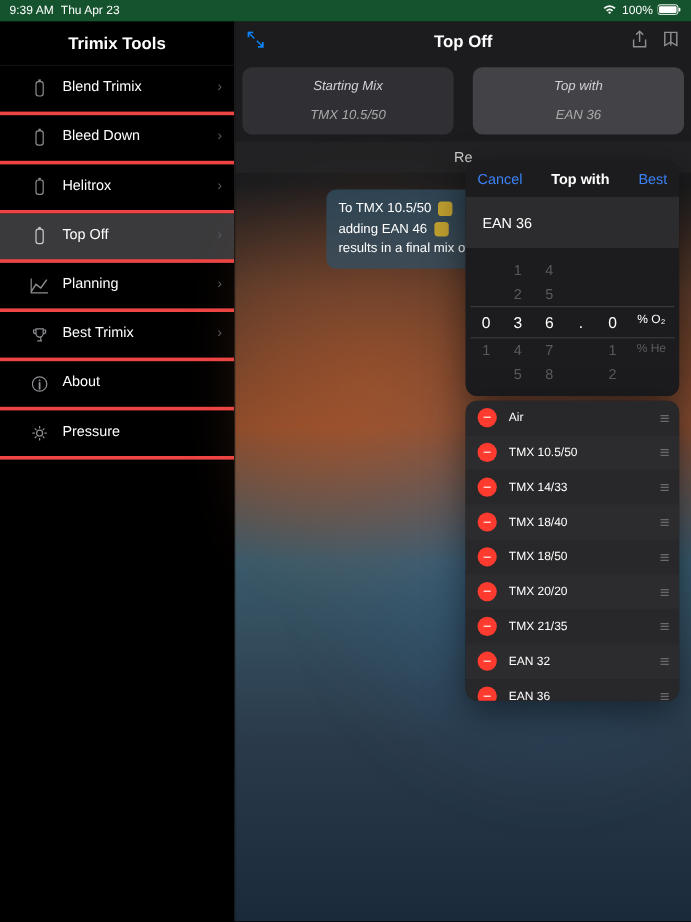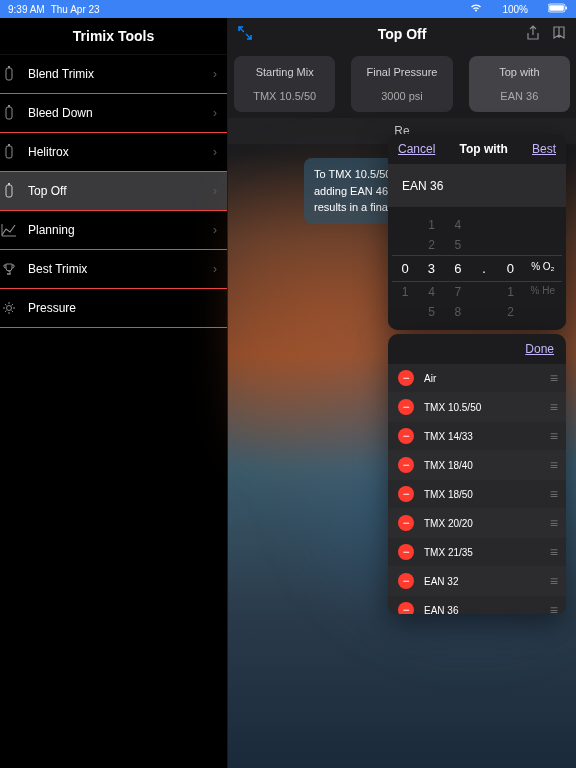--- a/index.html
+++ b/index.html
@@ -1,60 +1,60 @@
 <!DOCTYPE html>
 <html><head>
 <meta charset="utf-8">
 <style>
 * { margin: 0; padding: 0; box-sizing: border-box; font-family: -apple-system, BlinkMacSystemFont, "Segoe UI", sans-serif; }
 body { width: 576px; height: 768px; background: #000; overflow: hidden; position: relative; }
 
 
-.status-bar { height: 18px; display: flex; justify-content: space-between; align-items: center; padding: 0 8px; color: #fff; font-size: 10px; background: #3b82f6; }
+.status-bar { height: 18px; display: flex; justify-content: space-between; align-items: center; padding: 0 8px; color: #fff; font-size: 10px; background: #14532d; }
 .status-left { display: flex; gap: 6px; }
-.status-right { display: flex; gap: 20px; align-items: center; }
+.status-right { display: flex; gap: 4px; align-items: center; }
 
 
 .container { display: flex; height: 750px; }
 
 
-.sidebar { width: 228px; background: #000; border-right: 1px solid #1a1a1a; }
+.sidebar { width: 196px; background: #000; border-right: 1px solid #1a1a1a; }
 .sidebar-header { padding: 10px 0; text-align: center; color: #fff; font-size: 14px; font-weight: 600; border-bottom: 1px solid #111; }
-.sidebar-item { display: flex; align-items: center; padding: 10px 0; color: #fff; font-size: 12px; border-bottom: 1px solid #ef4444; position: relative; }
+.sidebar-item { display: flex; padding: 10px 24px; color: #fff; font-size: 12px; border-bottom: 3px solid #ef4444; position: relative; }
 .sidebar-item.active { background: #3a3a3c; }
 .sidebar-icon { width: 18px; height: 18px; margin-right: 10px; display: flex; align-items: center; justify-content: center; color: #8e8e93; }
 .sidebar-item .chev { position: absolute; right: 10px; color: #5a5a5d; font-size: 12px; }
 
 
 .main { flex: 1; position: relative; background: linear-gradient(180deg, #1c1c1e 0%, #1c1c1e 18%, #5a3a2a 30%, #8a4a2a 45%, #3a5a6a 60%, #2a3a4a 80%, #1a2a3a 100%); }
 .main::before { content: ''; position: absolute; inset: 0; background: radial-gradient(circle at 30% 40%, rgba(200,100,50,0.4) 0%, transparent 35%), radial-gradient(circle at 70% 60%, rgba(50,100,150,0.4) 0%, transparent 40%); filter: blur(20px); }
 
 .main-header { display: flex; align-items: center; justify-content: center; padding: 8px 10px; color: #fff; font-size: 14px; font-weight: 600; position: relative; z-index: 10; }
 .main-header .expand-icon { position: absolute; left: 10px; color: #0a84ff; }
 .main-header .right-icons { position: absolute; right: 10px; display: flex; gap: 12px; color: #8e8e93; }
 .icon-btn { cursor: pointer; }
 
 
-.cards { display: flex; gap: 16px; padding: 6px; z-index: 5; position: relative; }
+.cards { display: flex; gap: 16px; padding: 6px; z-index: 5; position: relative; font-style: italic; }
 .card { flex: 1; background: rgba(60,60,65,0.65); border-radius: 8px; padding: 10px 4px; text-align: center; }
 .card:last-child { background: rgba(80,80,85,0.75); }
 .card-title { color: #d0d0d5; font-size: 11px; margin-bottom: 12px; }
 .card-value { color: #aaa; font-size: 11px; }
 
 
 .result-banner { background: rgba(40,40,42,0.5); padding: 6px; text-align: center; color: #ccc; font-size: 12px; position: relative; z-index: 4; }
 
 
 .msg-bubble { position: absolute; top: 140px; left: 76px; background: rgba(50,80,100,0.75); border-radius: 8px; padding: 8px 10px; color: #fff; font-size: 11px; line-height: 1.5; z-index: 6; }
 .msg-bubble .slot { background: #c0a030; border-radius: 3px; width: 12px; height: 12px; display: inline-block; vertical-align: middle; margin-left: 6px; }
 
 
 .popover { position: absolute; top: 116px; right: 10px; width: 178px; background: #1c1c1e; border-radius: 10px; overflow: hidden; z-index: 20; box-shadow: 0 10px 30px rgba(0,0,0,0.5); }
 .pop-header { display: flex; justify-content: space-between; align-items: center; padding: 8px 10px; font-size: 12px; border-bottom: 1px solid #2c2c2e; }
-.pop-cancel, .pop-save, .pop-done { color: #c4b5fd; cursor: pointer; text-decoration: underline; }
+.pop-cancel, .pop-save, .pop-done { color: #3b82f6; cursor: pointer; }
 .pop-title { color: #fff; font-weight: 600; }
 .pop-field { padding: 14px 14px; background: #2c2c2e; color: #fff; font-size: 12px; }
 .picker { padding: 8px 4px; background: #1c1c1e; }
 .picker-row { display: flex; justify-content: space-around; color: #5a5a5d; font-size: 12px; padding: 3px 0; }
 .picker-row.sel { color: #fff; font-size: 13px; border-top: 1px solid #3a3a3c; border-bottom: 1px solid #3a3a3c; padding: 5px 0; }
 .picker-row span { width: 20px; text-align: center; font-variant-numeric: tabular-nums; }
 .picker-row .unit { width: 32px; font-size: 10px; }
 
 
 .popover2 { position: absolute; top: 316px; right: 10px; width: 178px; background: #1c1c1e; border-radius: 10px; overflow: hidden; z-index: 20; box-shadow: 0 10px 30px rgba(0,0,0,0.5); }
@@ -155,20 +155,29 @@
       <span class="sidebar-icon">
           <svg width="14" height="14" viewBox="0 0 14 14">
             <path d="M4 2h6v4a3 3 0 01-6 0zM6 9h2v3H5h4" fill="none" stroke="#8e8e93"></path>
             <path d="M4 3H2v2a2 2 0 002 1M10 3h2v2a2 2 0 01-2 1" fill="none" stroke="#8e8e93"></path>
           </svg>
         </span>
       <span>Best Trimix</span>
       <span class="chev">›</span>
     </div>
 
+    <div class="sidebar-item">
+      <span class="sidebar-icon">
+          <svg width="14" height="14" viewBox="0 0 14 14">
+            <circle cx="7" cy="7" r="6" fill="none" stroke="#8e8e93"></circle>
+            <path d="M7 6v5M7 4v0" stroke="#8e8e93" stroke-width="1.5" stroke-linecap="round"></path>
+          </svg>
+        </span>
+      <span>About</span>
+    </div>
 
     <div class="sidebar-item">
       <span class="sidebar-icon">
           <svg width="14" height="14" viewBox="0 0 14 14">
             <circle cx="7" cy="7" r="2.5" fill="none" stroke="#8e8e93"></circle>
             <path d="M7 1v2M7 11v2M1 7h2M11 7h2M3 3l1.4 1.4M9.6 9.6L11 11M3 11l1.4-1.4M9.6 4.4L11 3" stroke="#8e8e93"></path>
           </svg>
         </span>
       <span>Pressure</span>
     </div>
@@ -192,24 +201,20 @@
             </svg></span>
       </span>
     </div>
 
     <div class="cards">
       <div class="card">
         <div class="card-title">Starting Mix</div>
         <div class="card-value">TMX 10.5/50</div>
       </div>
       <div class="card">
-        <div class="card-title">Final Pressure</div>
-        <div class="card-value">3000 psi</div>
-      </div>
-      <div class="card">
         <div class="card-title">Top with</div>
         <div class="card-value">EAN 36</div>
       </div>
     </div>
 
     <div class="result-banner">Re</div>
 
     <div class="msg-bubble">
       <div><span>To TMX 10.5/50</span><span class="slot"></span></div>
       <div><span>adding EAN 46</span><span class="slot"></span></div>
@@ -261,23 +266,20 @@
             <span>5</span>
             <span>8</span>
             <span></span>
             <span>2</span>
             <span class="unit"></span>
           </div>
       </div>
     </div>
 
     <div class="popover2">
-      <div class="pop2-header">
-        <span class="pop-done">Done</span>
-      </div>
       <div class="list">
         <div class="list-row">
             <span class="del-btn">−</span>
             <span class="list-label">Air</span>
             <span class="grip">≡</span>
           </div>
         <div class="list-row">
             <span class="del-btn">−</span>
             <span class="list-label">TMX 10.5/50</span>
             <span class="grip">≡</span>

